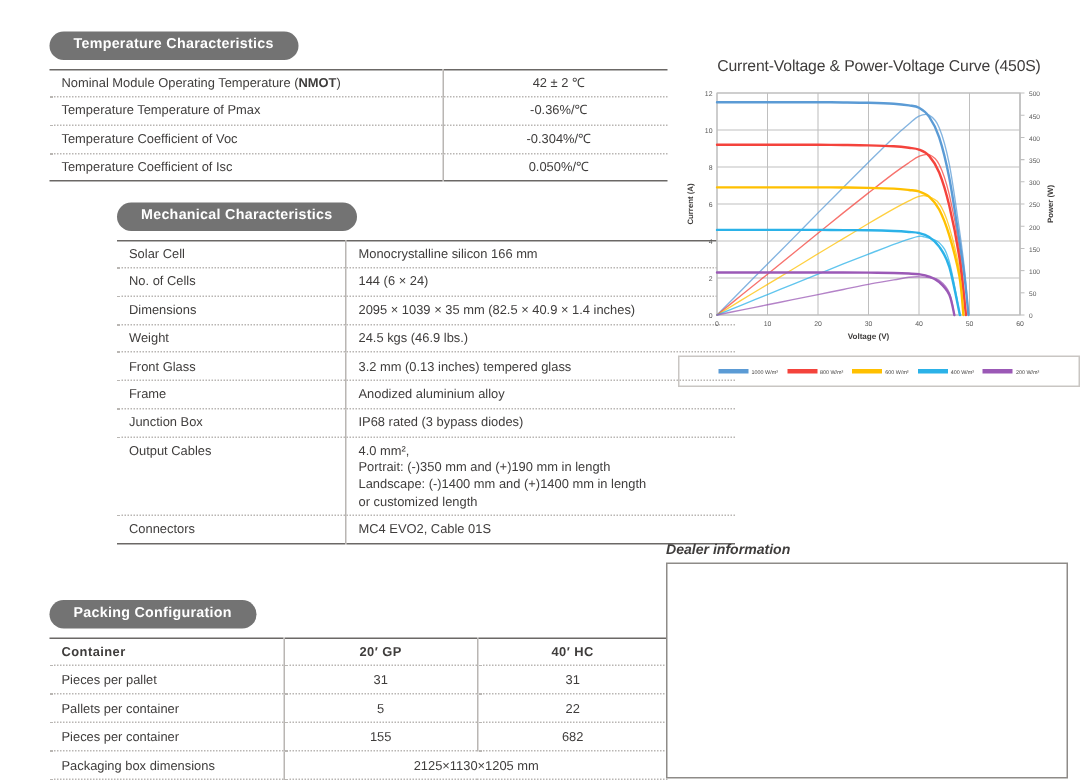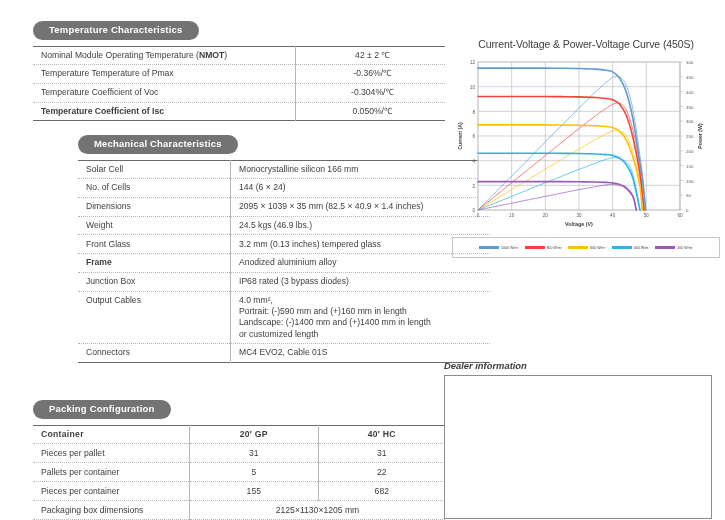--- a/index.html
+++ b/index.html
@@ -131,21 +131,21 @@
           </tr>
           <tr>
             <td class="lbl divider" style="width: 250px;">Temperature Temperature of Pmax</td>
             <td class="val-c">-0.36%/℃</td>
           </tr>
           <tr>
             <td class="lbl divider" style="width: 250px;">Temperature Coefficient of Voc</td>
             <td class="val-c">-0.304%/℃</td>
           </tr>
           <tr>
-            <td class="lbl divider" style="width: 250px; font-weight: bold;">Temperature Coefficient of Isc</td>
+            <td class="lbl divider" style="width: 250px;">Temperature Coefficient of Isc</td>
             <td class="val-c">0.050%/℃</td>
           </tr>
         </tbody>
     </table>
   </div>
 
   <div class="block" id="mech-block">
     <div class="pill-wrap">
       <span class="pill">Mechanical Characteristics</span>
     </div>
@@ -165,31 +165,31 @@
           </tr>
           <tr>
             <td class="lbl divider" style="width: 140px;">Weight</td>
             <td class="multi">24.5 kgs  (46.9 lbs.)</td>
           </tr>
           <tr>
             <td class="lbl divider" style="width: 140px;">Front Glass</td>
             <td class="multi">3.2 mm (0.13 inches) tempered glass</td>
           </tr>
           <tr>
-            <td class="lbl divider" style="width: 140px; font-weight: bold;">Frame</td>
+            <td class="lbl divider" style="width: 140px;">Frame</td>
             <td class="multi">Anodized aluminium alloy</td>
           </tr>
           <tr>
             <td class="lbl divider" style="width: 140px;">Junction Box</td>
             <td class="multi">IP68 rated (3 bypass diodes)</td>
           </tr>
           <tr>
             <td class="lbl divider" style="width: 140px;">Output Cables</td>
             <td class="multi">4.0 mm²,
-Portrait: (-)590 mm and (+)160 mm in length
+Portrait: (-)350 mm and (+)190 mm in length
 Landscape: (-)1400 mm and (+)1400 mm in length
 or customized length</td>
           </tr>
           <tr>
             <td class="lbl divider" style="width: 140px;">Connectors</td>
             <td class="multi">MC4 EVO2, Cable 01S</td>
           </tr>
         </tbody>
     </table>
   </div>

